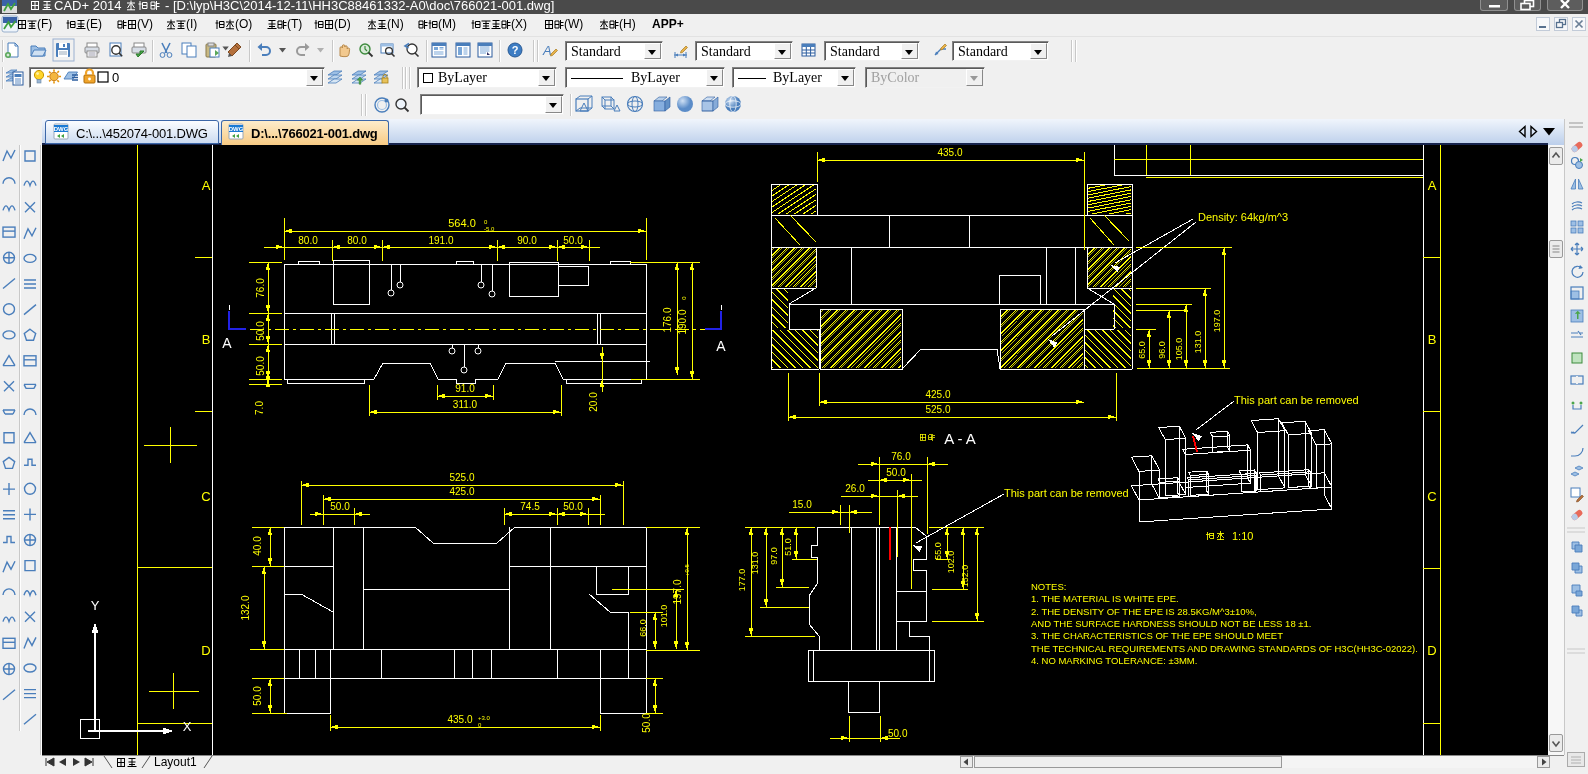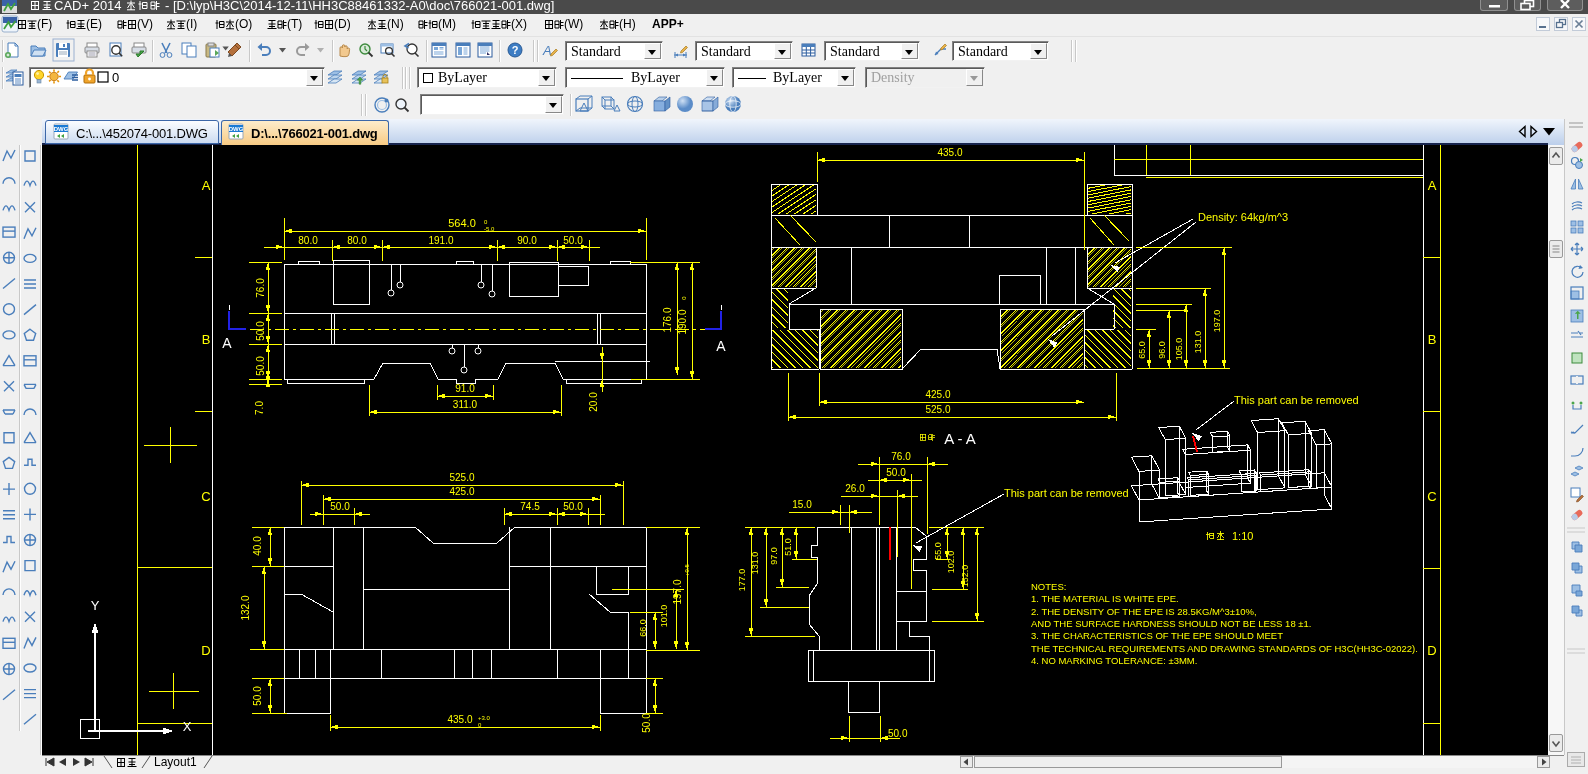--- a/index.html
+++ b/index.html
@@ -369,21 +369,21 @@
     </div>
 <div class="combo" style="left:565px;top:67px;width:160px;height:21px;background:#fff">
       <div class="cb-t" style="color:#000"><span style="display:inline-block;width:52px;height:1.5px;background:#000;margin-right:8px;vertical-align:3px"></span>ByLayer</div>
       <div class="cb-btn"></div>
     </div>
 <div class="combo" style="left:732px;top:67px;width:124px;height:21px;background:#fff">
       <div class="cb-t" style="color:#000"><span style="display:inline-block;width:28px;height:1.5px;background:#000;margin-right:7px;vertical-align:3px"></span>ByLayer</div>
       <div class="cb-btn"></div>
     </div>
 <div class="combo" style="left:865px;top:67px;width:120px;height:21px;background:#f0f0f0">
-      <div class="cb-t" style="color:#a0a0a0">Density</div>
+      <div class="cb-t" style="color:#a0a0a0">ByColor</div>
       <div class="cb-btn dis"></div>
     </div>
 <svg class="abs" style="left:0;top:91px" width="1588" height="28">
       <rect x="361" y="3" width="1" height="22" fill="#c8c8c8"></rect>
       <rect x="362" y="3" width="1" height="22" fill="#ffffff"></rect>
       <rect x="365" y="3" width="1" height="22" fill="#c8c8c8"></rect>
       <rect x="366" y="3" width="1" height="22" fill="#ffffff"></rect>
       <g transform="translate(374,6)">
         <circle cx="8" cy="8" r="7" fill="none" stroke="#4a7ebb" stroke-width="1.4"></circle>
         <circle cx="8" cy="8" r="4.5" fill="none" stroke="#9dbfe4" stroke-width="1.2"></circle>

